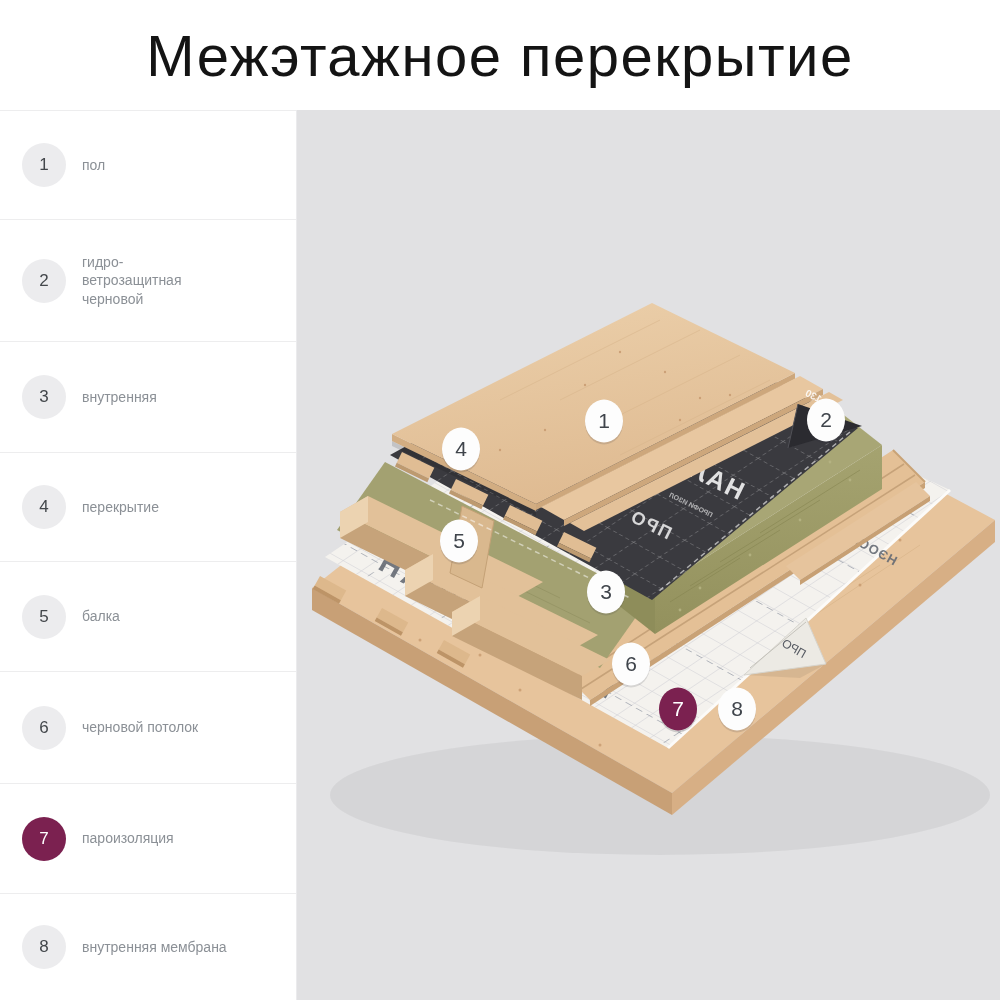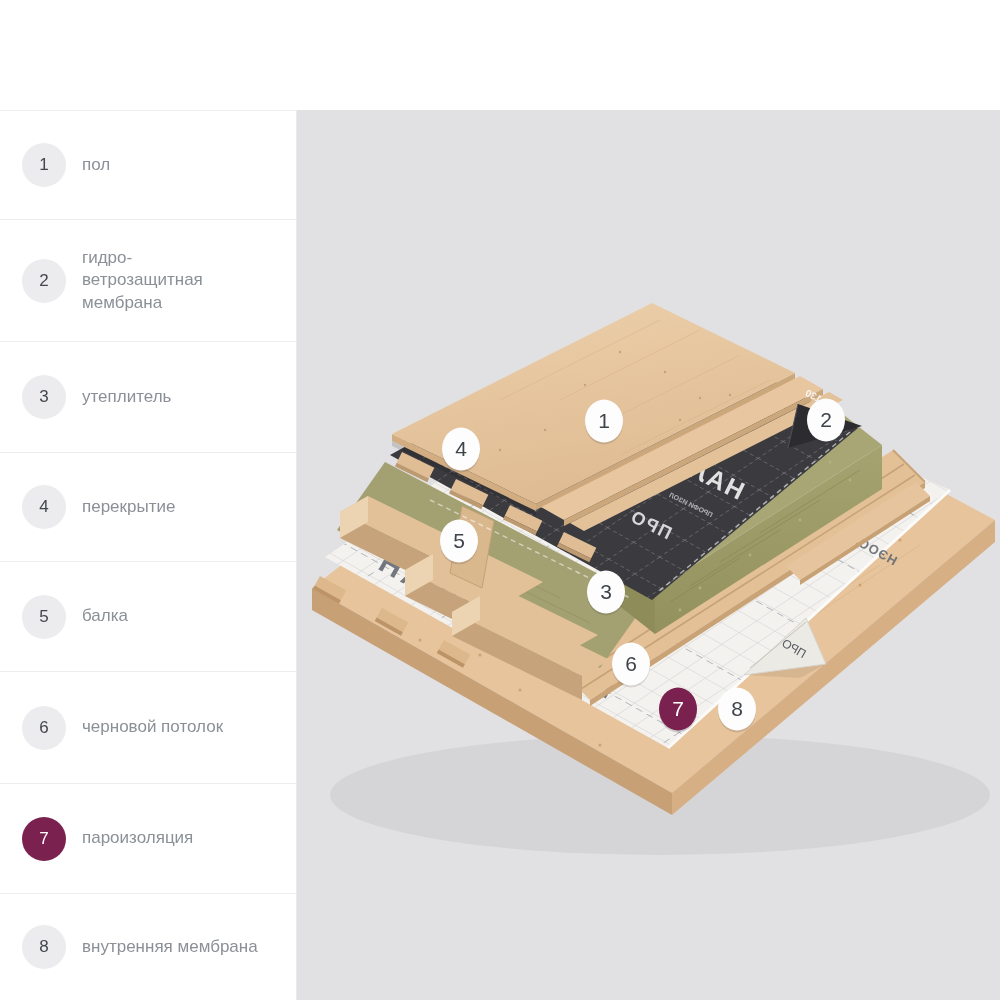--- a/index.html
+++ b/index.html
@@ -15,50 +15,53 @@
   .row:nth-child(2){height:122px;}
   .row:nth-child(3){height:111px;}
   .row:nth-child(4){height:109px;}
   .row:nth-child(5){height:110px;}
   .row:nth-child(6){height:112px;}
   .row:nth-child(7){height:110px;}
   .row:nth-child(8){height:107px;}
   .num{flex:0 0 44px;width:44px;height:44px;border-radius:50%;background:#ececee;color:#43474b;
        display:flex;align-items:center;justify-content:center;font-size:17px;}
   .row.active .num{background:#7b2150;color:#ffffff;}
-  .label{font-size:17px;color:#8b9096;line-height:1.32;white-space:pre-line;}
+  .label{font-size:14px;color:#8b9096;line-height:1.32;white-space:pre-line;}
   .marker ellipse.face{fill:#fdfdfd;}
   .marker.active ellipse.face{fill:#7b2150;}
   .marker text{font-size:21px;fill:#3f444b;text-anchor:middle;font-weight:500;}
   .marker.active text{fill:#ffffff;}
   .mem-text{fill:#666b74;opacity:.9;text-anchor:middle;font-weight:600;}
   .blk-text{fill:#ffffff;text-anchor:middle;font-weight:600;}
 </style>
 </head>
 <body>
 
 <div class="page">
 
+  <div class="header">
+    <h1>Межэтажное перекрытие</h1>
+  </div>
 
   <div class="main-bg"></div>
 
   <div class="sidebar">
     <div class="row">
       <div class="num">1</div>
       <div class="label">пол</div>
     </div>
     <div class="row">
       <div class="num">2</div>
       <div class="label">гидро-
 ветрозащитная
-мембрана</div>
+черновой</div>
     </div>
     <div class="row">
       <div class="num">3</div>
-      <div class="label">утеплитель</div>
+      <div class="label">внутренняя</div>
     </div>
     <div class="row">
       <div class="num">4</div>
       <div class="label">перекрытие</div>
     </div>
     <div class="row">
       <div class="num">5</div>
       <div class="label">балка</div>
     </div>
     <div class="row">

